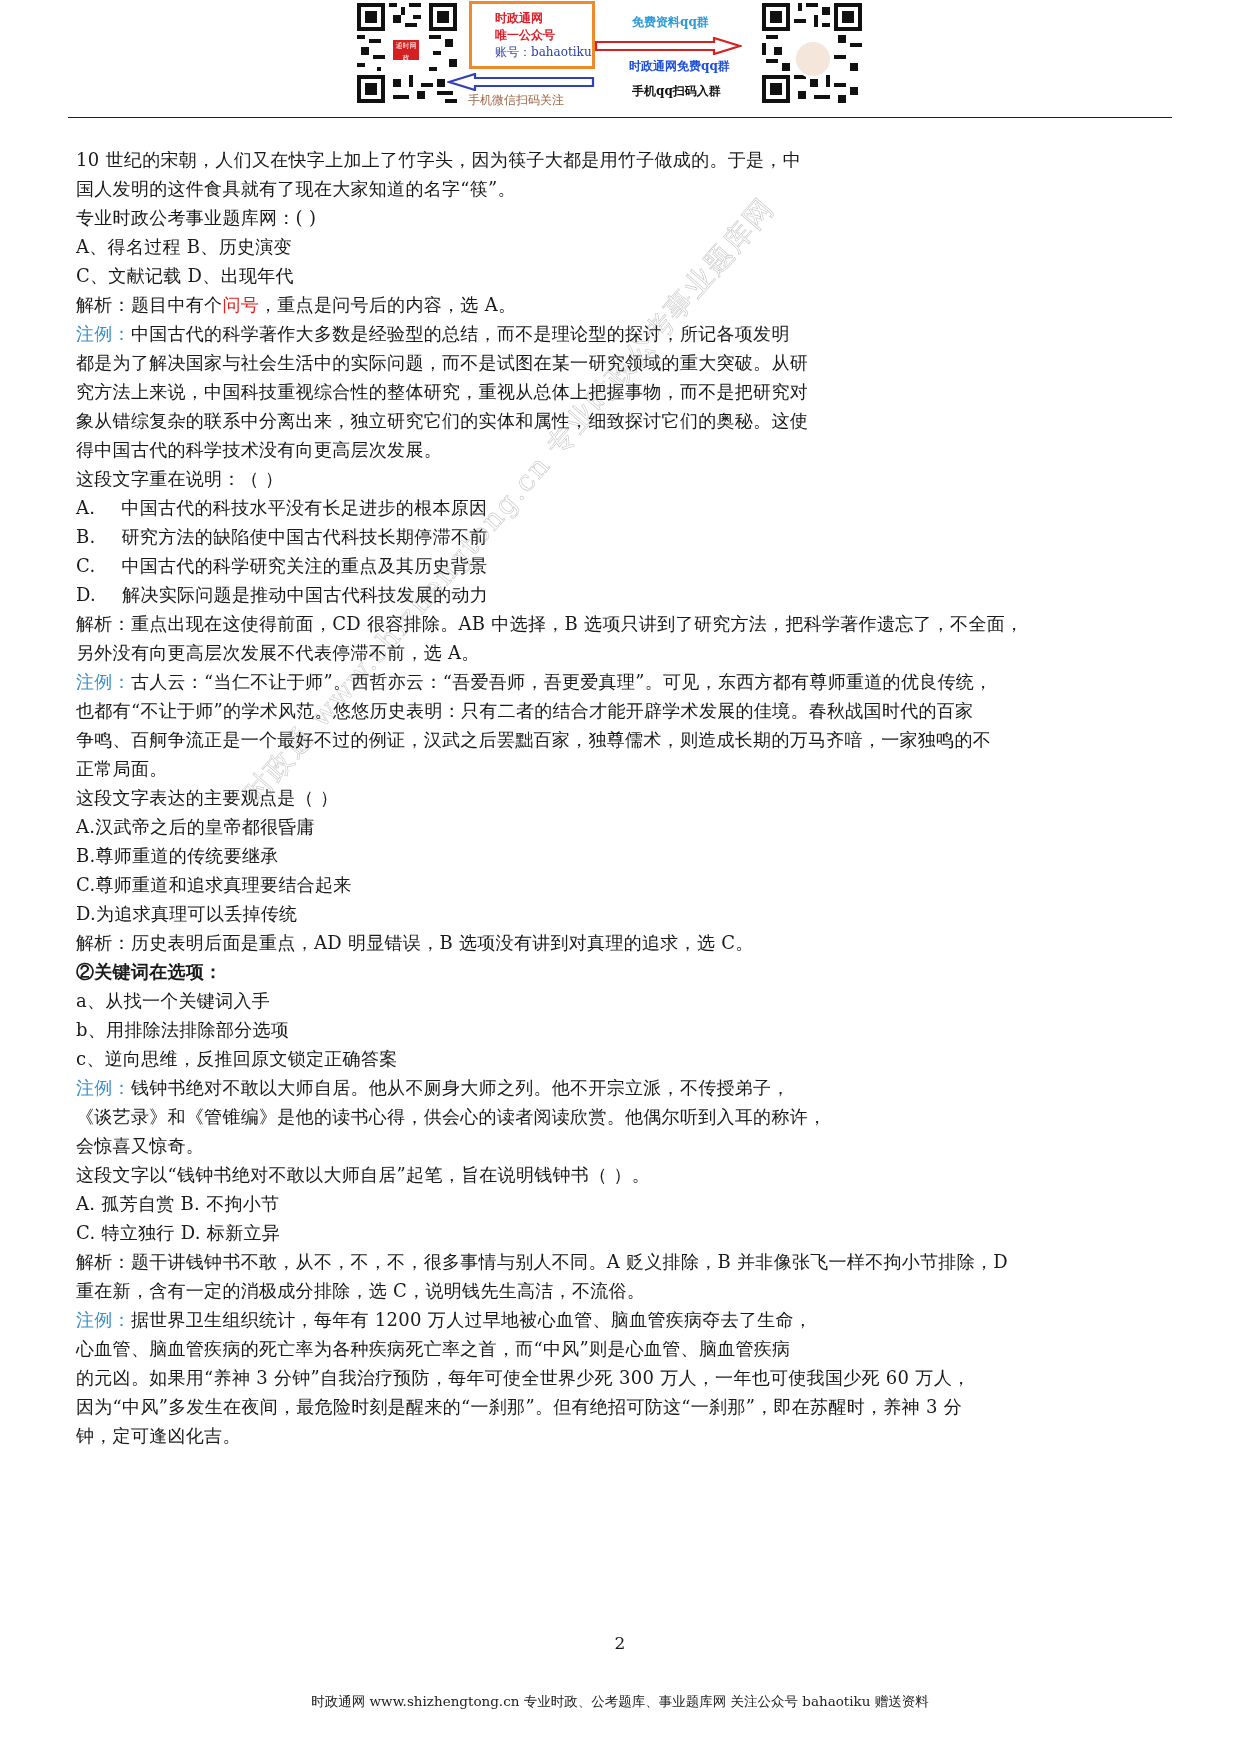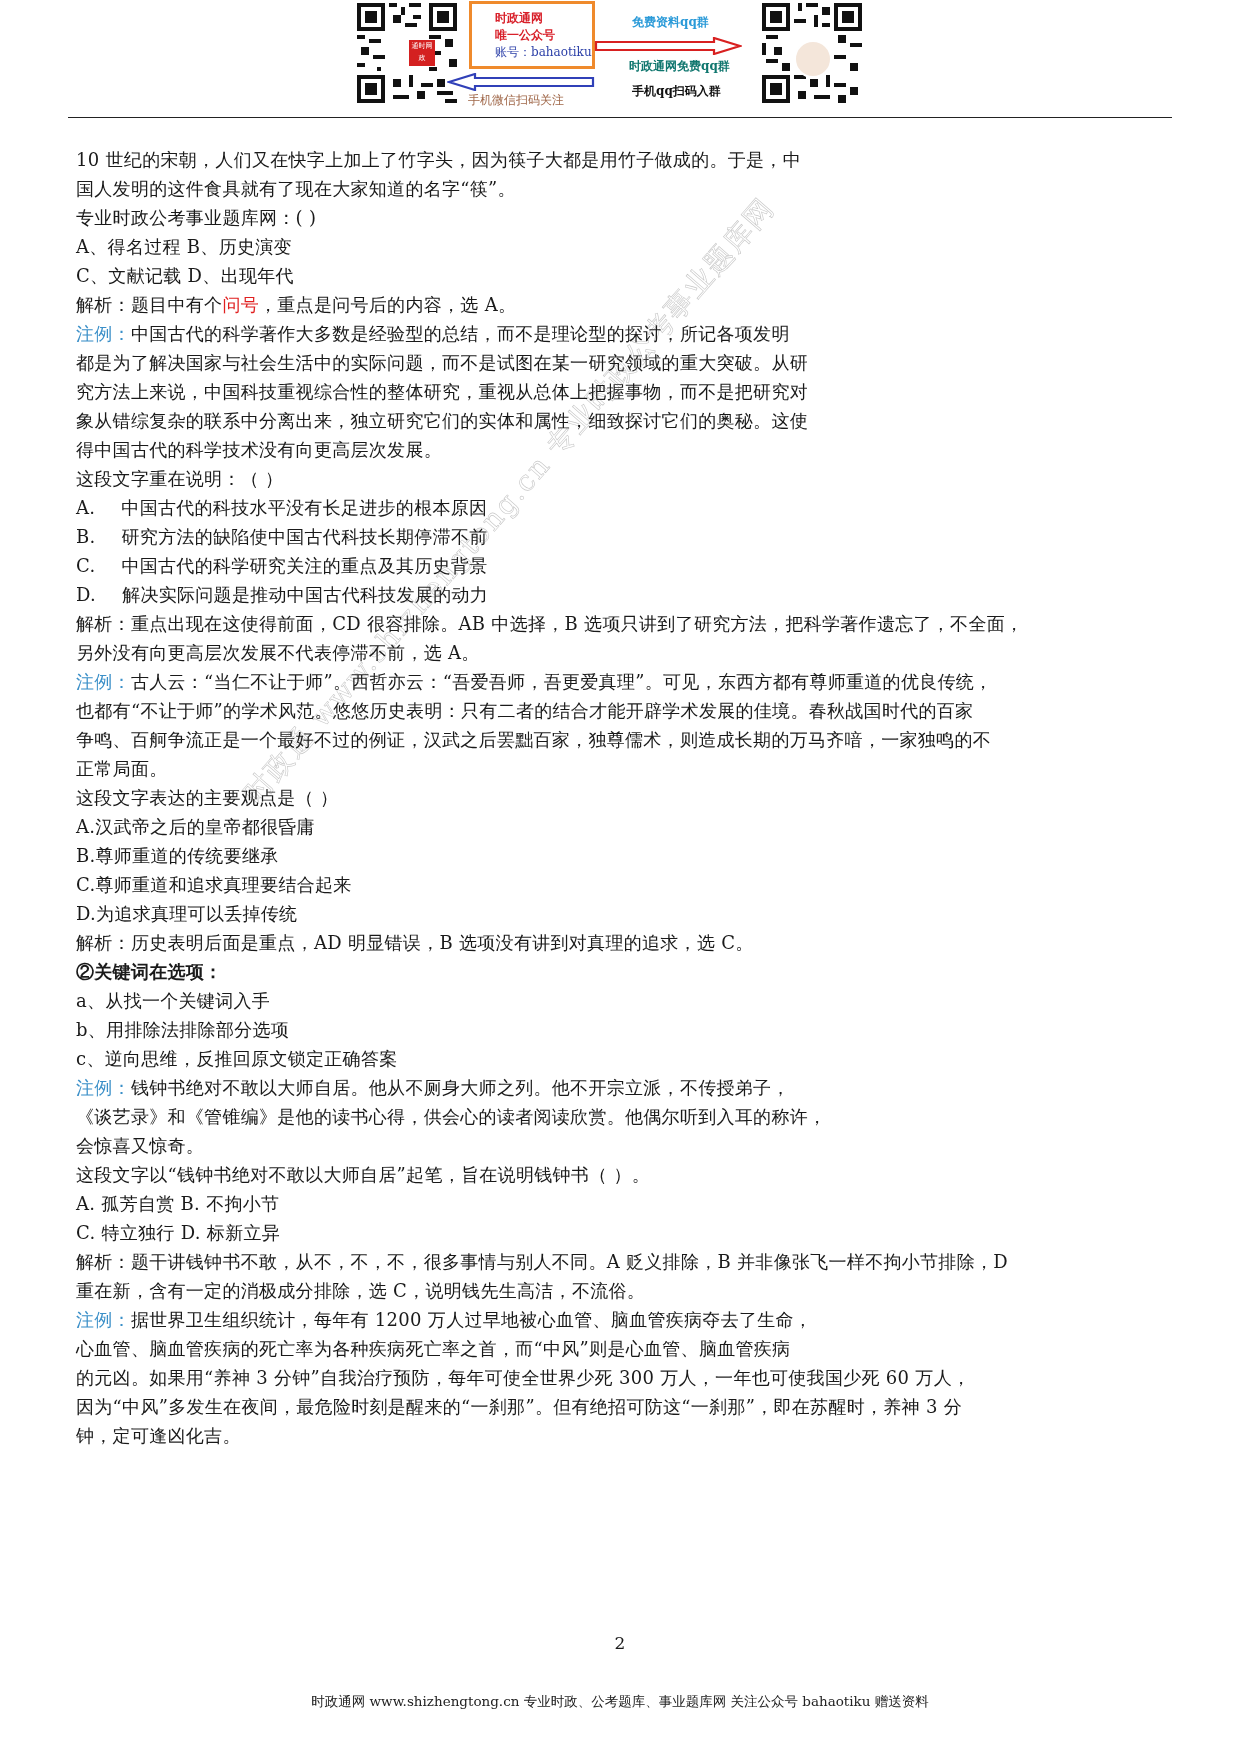--- a/index.html
+++ b/index.html
@@ -10,42 +10,42 @@
   }
   
   .banner { position: absolute; top: 0; left: 0; width: 1240px; height: 120px; }
   .qr {
     position: absolute; width: 100px; height: 102px; background: #fff;
   }
   .qr svg { width: 100%; height: 100%; display: block; }
   .qr-left { left: 357px; top: 2px; }
   .qr-right { left: 762px; top: 2px; }
   .qr-badge {
-    position: absolute; left: 36px; top: 38px; width: 26px; height: 26px;
+    position: absolute; left: 36px; top: 38px; width: 26px; height: 20px;
     background: #d42020; color: #fff; font-size: 7px; line-height: 12px;
-    text-align: center; font-family: "DejaVu Sans", sans-serif; margin-left: 16px;
+    text-align: center; font-family: "DejaVu Sans", sans-serif;
   }
   .qr-avatar {
     position: absolute; left: 32px; top: 38px; width: 34px; height: 34px;
     border-radius: 50%; background: #f4e6da; border: 2px solid #fff;
   }
   .orange-box {
     position: absolute; left: 469px; top: 1px; width: 126px; height: 68px;
     border: 3px solid #ef8a2c; box-sizing: border-box; padding: 6px 0 0 23px;
     font-size: 12px; line-height: 17px; font-weight: bold;
   }
   .orange-box .l1, .orange-box .l2 { color: #d8202a; }
   .orange-box .l3 { color: #2b3fa8; font-weight: normal; }
   .arrow-blue { position: absolute; left: 447px; top: 73px; width: 150px; height: 18px; }
   .arrow-red { position: absolute; left: 592px; top: 37px; width: 150px; height: 18px; }
   .scan-wechat {
     position: absolute; left: 452px; top: 92px; font-size: 12px; color: #a0684a; margin-left: 16px;
   }
   .qq-free { position: absolute; left: 632px; top: 14px; font-size: 12px; color: #2a9ad8; font-weight: bold; }
-  .qq-group { position: absolute; left: 629px; top: 58px; font-size: 12px; color: #0f766e; font-weight: bold; }
+  .qq-group { position: absolute; left: 629px; top: 58px; font-size: 12px; color: #1d4ed8; font-weight: bold; }
   .qq-scan { position: absolute; left: 632px; top: 83px; font-size: 12px; color: #111; font-weight: bold; }
   .header-rule {
     position: absolute; left: 68px; top: 117px; width: 1104px; height: 0;
     border-top: 1.5px solid #222;
   }
   
   .content {
     position: absolute; left: 76px; top: 145px; width: 1100px;
     font-size: 18px; line-height: 29px; letter-spacing: 0.3px;
   }

